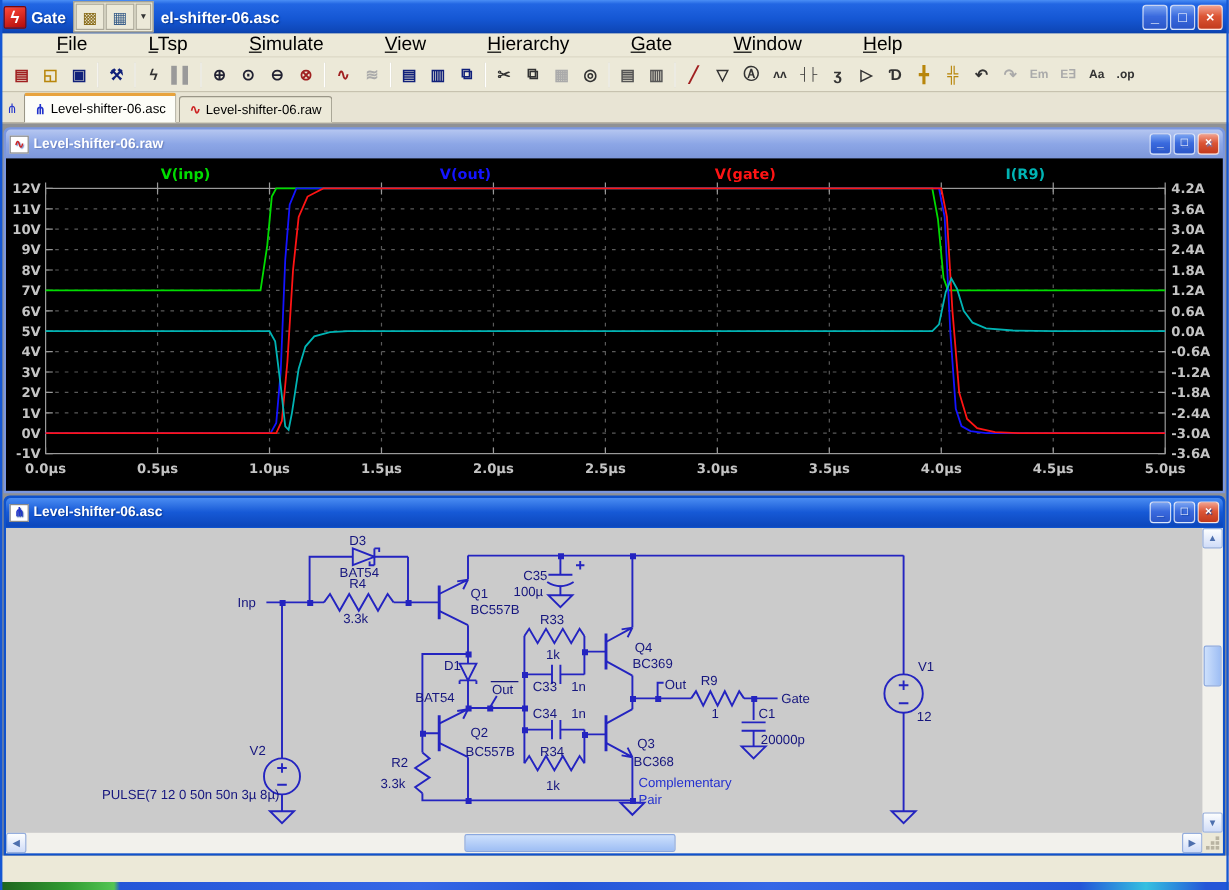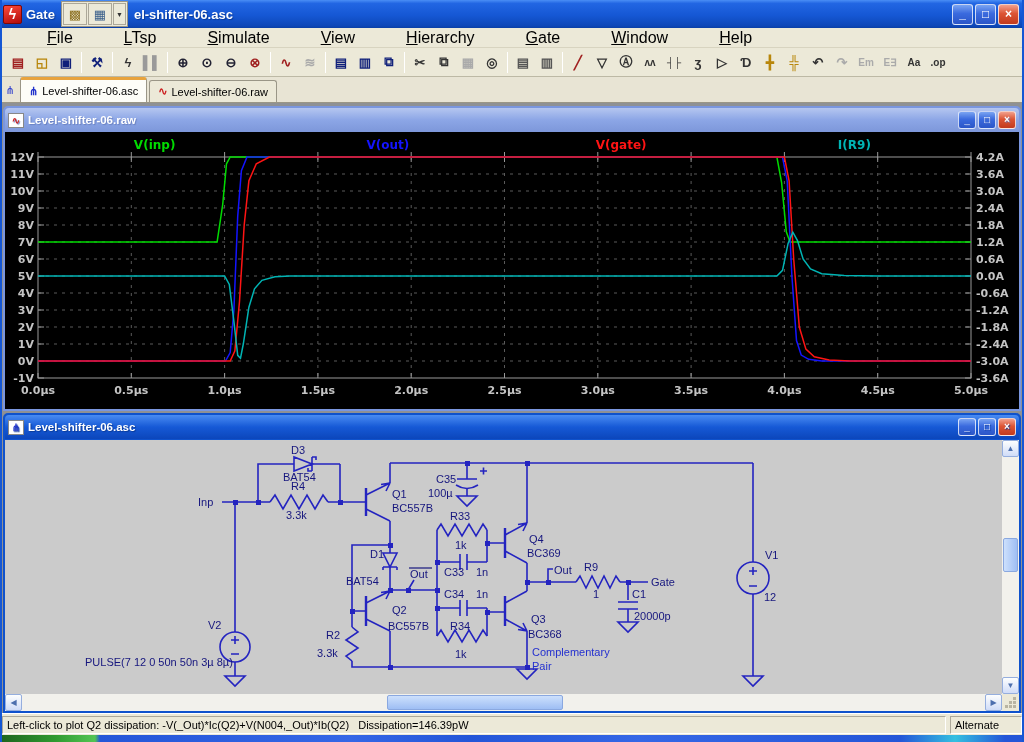--- a/index.html
+++ b/index.html
@@ -554,22 +554,18 @@
           <div class="sb-thumb h" style="left:382px;top:1px;width:176px;height:15px;"></div>
           <div class="sb-btn" style="right:0;top:0;width:17px;height:17px;">▶</div>
         </div>
         <div id="sch-corner">
             <i></i>
           </div>
       </div>
     </div>
   </div>
 
-  <div id="statusbar">
-    <div id="status-msg">Left-click to plot Q2 dissipation: -V(_Out)*Ic(Q2)+V(N004,_Out)*Ib(Q2)   Dissipation=146.39pW</div>
-    <div id="status-mode">Alternate</div>
-  </div>
 
   <div id="taskbar"></div>
 
   <div class="frame-edge" style="left:0"></div>
   <div class="frame-edge" style="right:0"></div>
 </div>
 
 </body></html>

